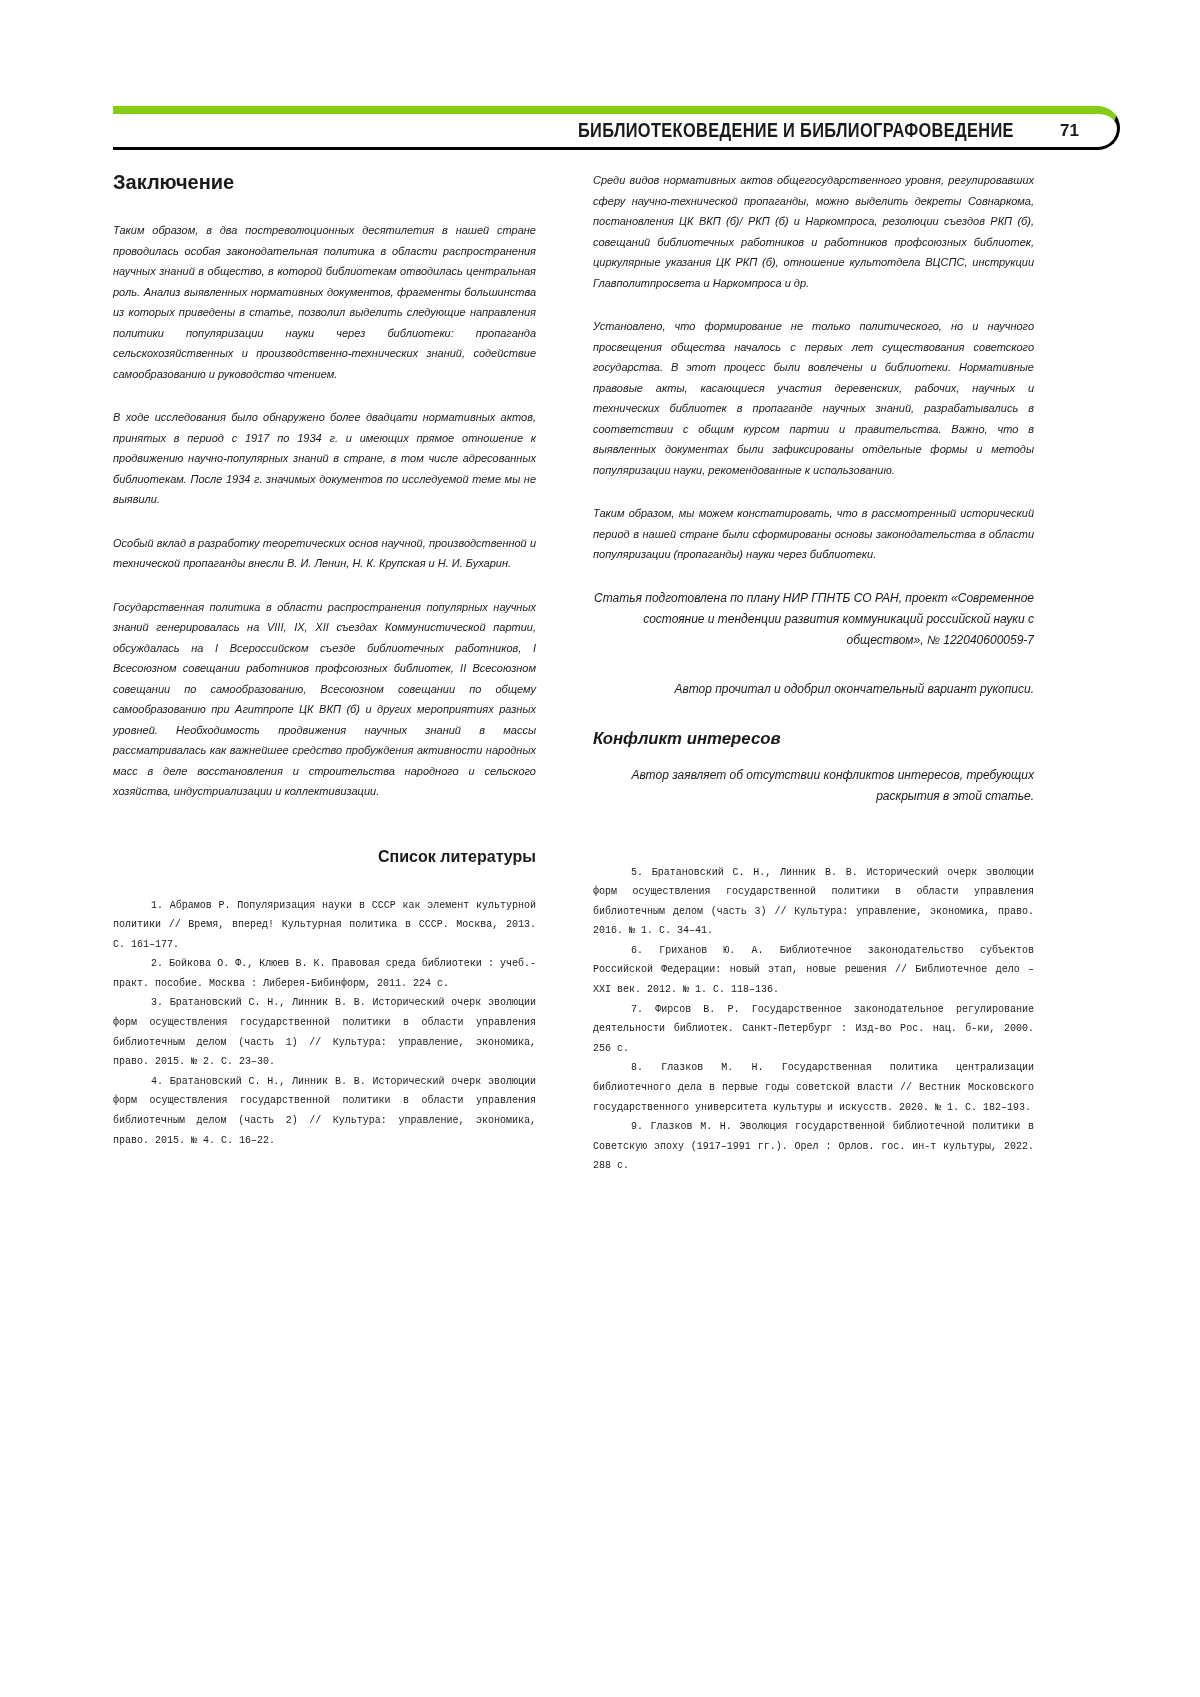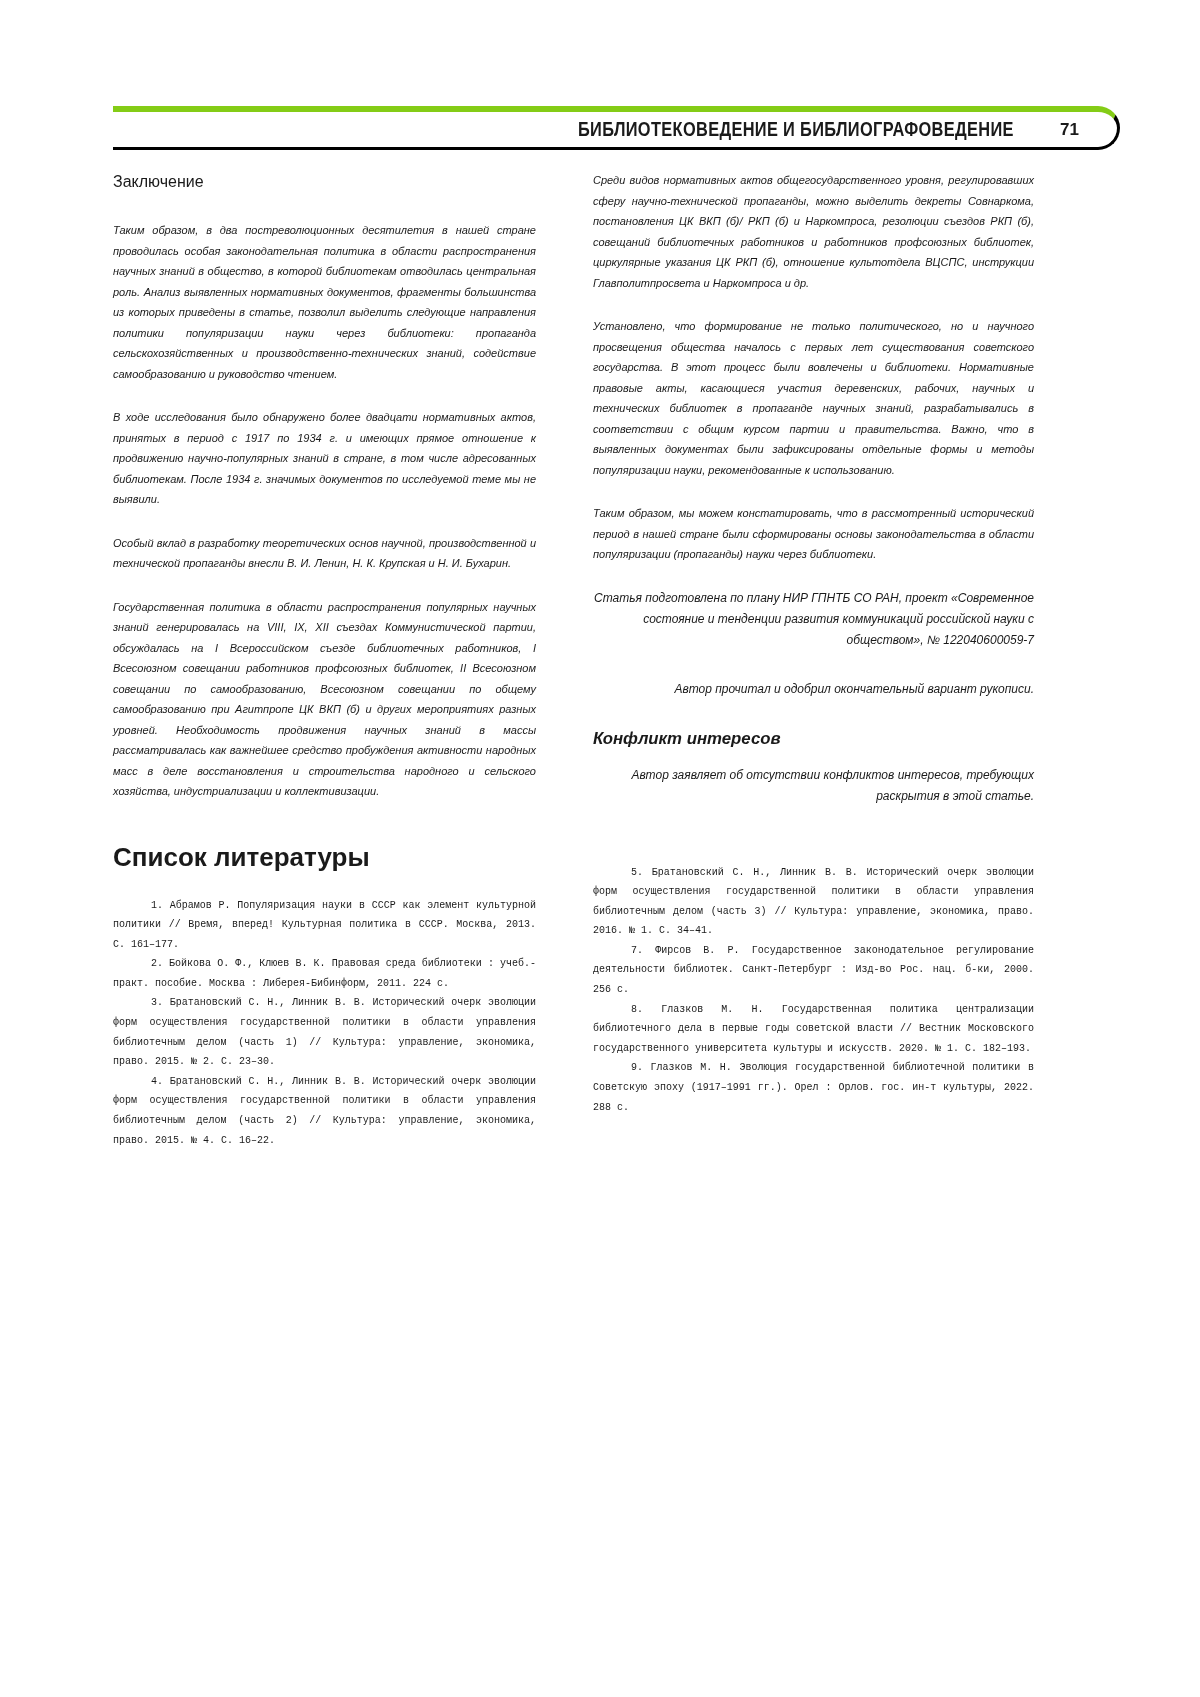--- a/index.html
+++ b/index.html
@@ -18,21 +18,21 @@
   }
 
   
   .header-band {
     position: absolute;
     top: 106px;
     left: 113px;
     width: 1007px;
     height: 44px;
     box-sizing: border-box;
-    border-top: 6px solid #84cc16;
+    border-top: 8px solid #84cc16;
     border-bottom: 3px solid #000;
     border-right: 3px solid #000;
     border-radius: 0 22px 22px 0;
     display: flex;
     align-items: center;
     justify-content: flex-end;
     padding-right: 38px;
     gap: 46px;
   }
   .section-title {
@@ -53,30 +53,31 @@
     position: absolute;
     left: 113px;
     top: 170px;
     display: flex;
     gap: 57px;
   }
   .col-left  { width: 423px; }
   .col-right { width: 441px; }
 
   h2.conclusion-heading {
-    font-size: 16px;
-    font-weight: normal;
+    font-size: 20px;
+    font-weight: bold;
     margin: 0 0 26px 0;
     line-height: 24px;
   }
   h2.references-heading {
-    font-size: 26px;
+    font-size: 16px;
     font-weight: bold;
     margin: 42px 0 26px 0;
     line-height: 26px;
+    text-align: right;
   }
   p.body-par {
     font-size: 11px;
     line-height: 20.5px;
     text-align: justify;
     margin: 0 0 23px 0;
     font-style: italic;
   }
   p.body-par:last-of-type { margin-bottom: 0; }
 
@@ -143,20 +144,21 @@
 
       <p class="note">Статья подготовлена по плану НИР ГПНТБ СО РАН, проект «Современное состояние и тенденции развития коммуникаций российской науки с обществом», № 122040600059-7</p>
 
       <p class="note" style="margin-top:28px;">Автор прочитал и одобрил окончательный вариант рукописи.</p>
 
       <p class="note-heading">Конфликт интересов</p>
       <p class="note note-tight">Автор заявляет об отсутствии конфликтов интересов, требующих раскрытия в этой статье.</p>
 
       <div class="right-refs">
         <p class="ref-item">5.   Братановский С. Н., Линник В. В. Исторический очерк эволюции форм осуществления государственной политики в области управления библиотечным делом (часть 3) // Культура: управление, экономика, право. 2016. № 1. С. 34–41.</p>
+        <p class="ref-item">6.   Гриханов Ю. А. Библиотечное законодательство субъектов Российской Федерации: новый этап, новые решения // Библиотечное дело – XXI век. 2012. № 1. С. 118–136.</p>
         <p class="ref-item">7.   Фирсов В. Р. Государственное законодательное регулирование деятельности библиотек. Санкт-Петербург : Изд-во Рос. нац. б-ки, 2000. 256 с.</p>
         <p class="ref-item">8.   Глазков М. Н. Государственная политика централизации библиотечного дела в первые годы советской власти // Вестник Московского государственного университета культуры и искусств. 2020. № 1. С. 182–193.</p>
         <p class="ref-item">9.   Глазков М. Н. Эволюция государственной библиотечной политики в Советскую эпоху (1917–1991 гг.). Орел : Орлов. гос. ин-т культуры, 2022. 288 с.</p>
       </div>
     </div>
 
   </div>
 </div>
 
 </body></html>

